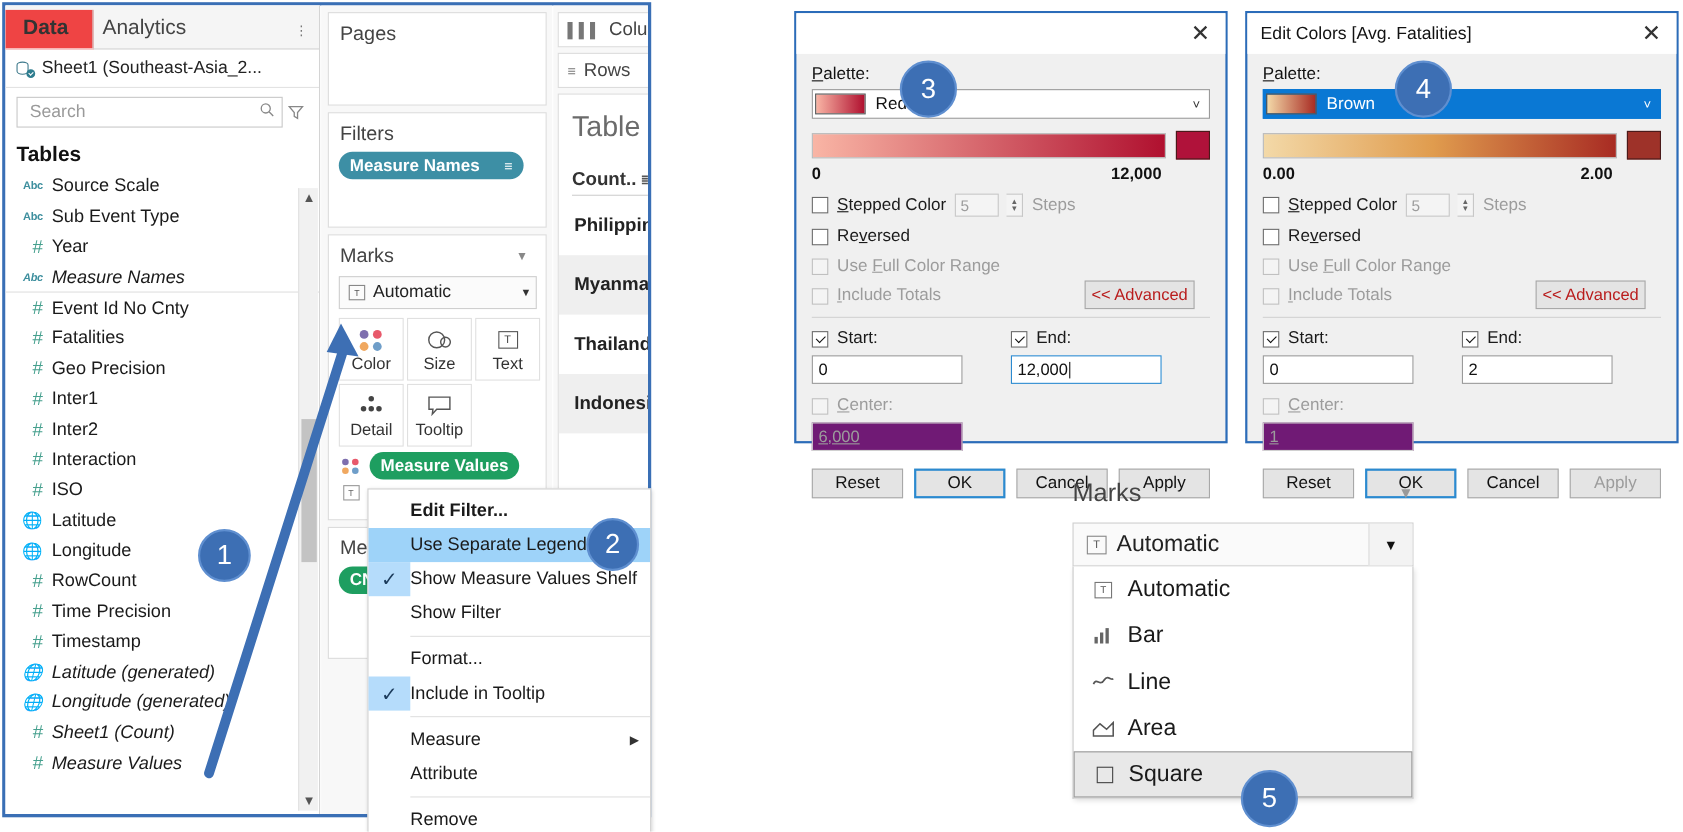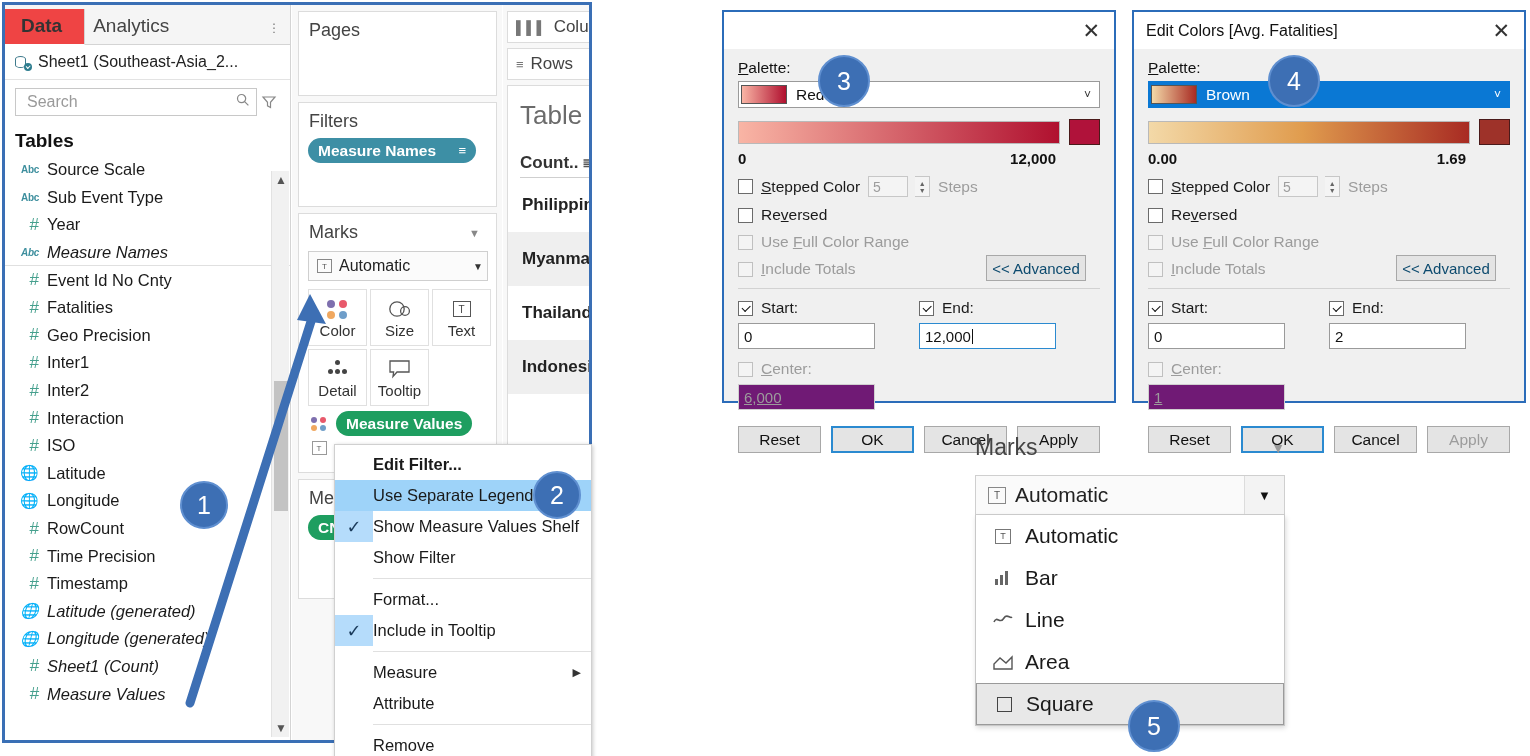--- a/index.html
+++ b/index.html
@@ -271,21 +271,21 @@
   .spin-btns {
     width: 15px; height: 21px; border: 1px solid #c7c7c7; border-left: none;
     background: #f4f4f4; display:flex; flex-direction: column; align-items:center; justify-content:center;
     font-size: 7px; color: #666; line-height: 7px; margin-left: -1px;
   }
 
   .adv-btn {
     position: absolute; right: 14px; width: 100px; height: 26px;
     border: 1px solid #a8a8a8; background: #e4e4e4;
     display: flex; align-items: center; justify-content: center;
-    font-size: 15px; color: #0c4a6e;
+    font-size: 15px; color: #b91c1c;
   }
   .hr { height: 1px; background: #d2d2d2; margin: 10px 0 0 0; }
 
   .se-row { display: flex; gap: 0; margin-top: 10px; }
   .se-col { width: 50%; }
   .se-col .chk-row { margin-top: 0; }
   .tin {
     height: 26px; border: 1px solid #9a9a9a; background: #fff;
     width: 137px; font-size: 15px; color: #111;
     display: flex; align-items: center; padding-left: 5px; margin-top: 6px;
@@ -765,21 +765,21 @@
         <span class="sel-txt">Brown</span>
         <span class="dd">˅</span>
       </div>
 
       <div class="ramp-row">
         <span class="ramp" id="d2-ramp" style="background: linear-gradient(to right, rgb(243, 217, 168), rgb(224, 156, 78) 48%, rgb(168, 43, 35));"></span>
         <span class="ramp-end" id="d2-end" style="background: rgb(158, 50, 41);"></span>
       </div>
       <div class="ramp-scale">
         <span>0.00</span>
-        <span style="margin-right:44px;">1.69</span>
+        <span style="margin-right:44px;">2.00</span>
       </div>
 
       <div class="chk-row">
         <span class="box"></span>
         <span><span class="u">S</span>tepped Color</span>
         <span class="spin">5</span>
         <span class="spin-btns">
             <span>▲</span>
             <span>▼</span>
           </span>

